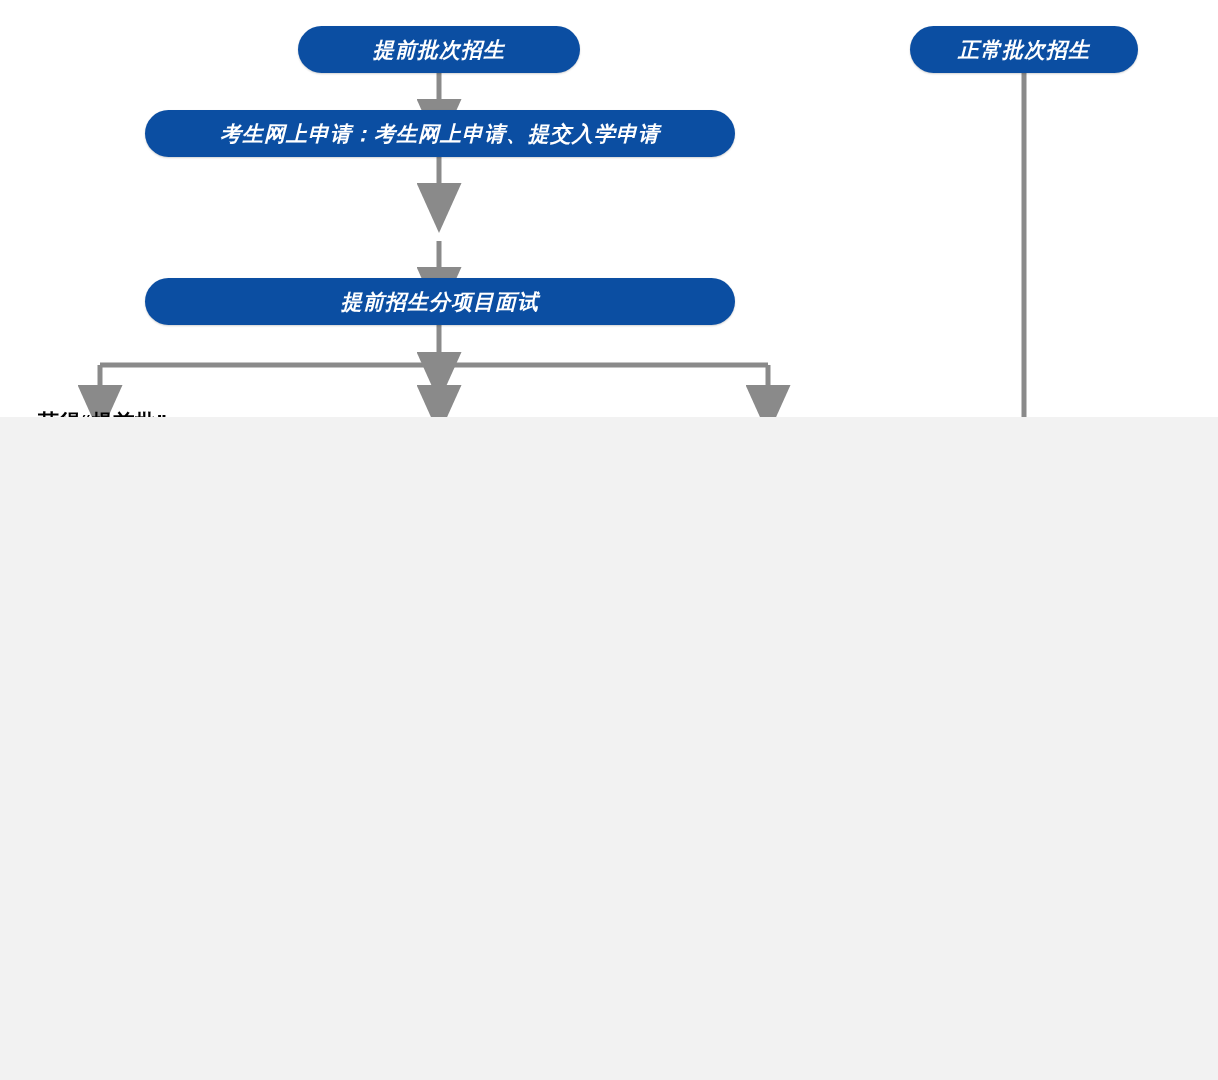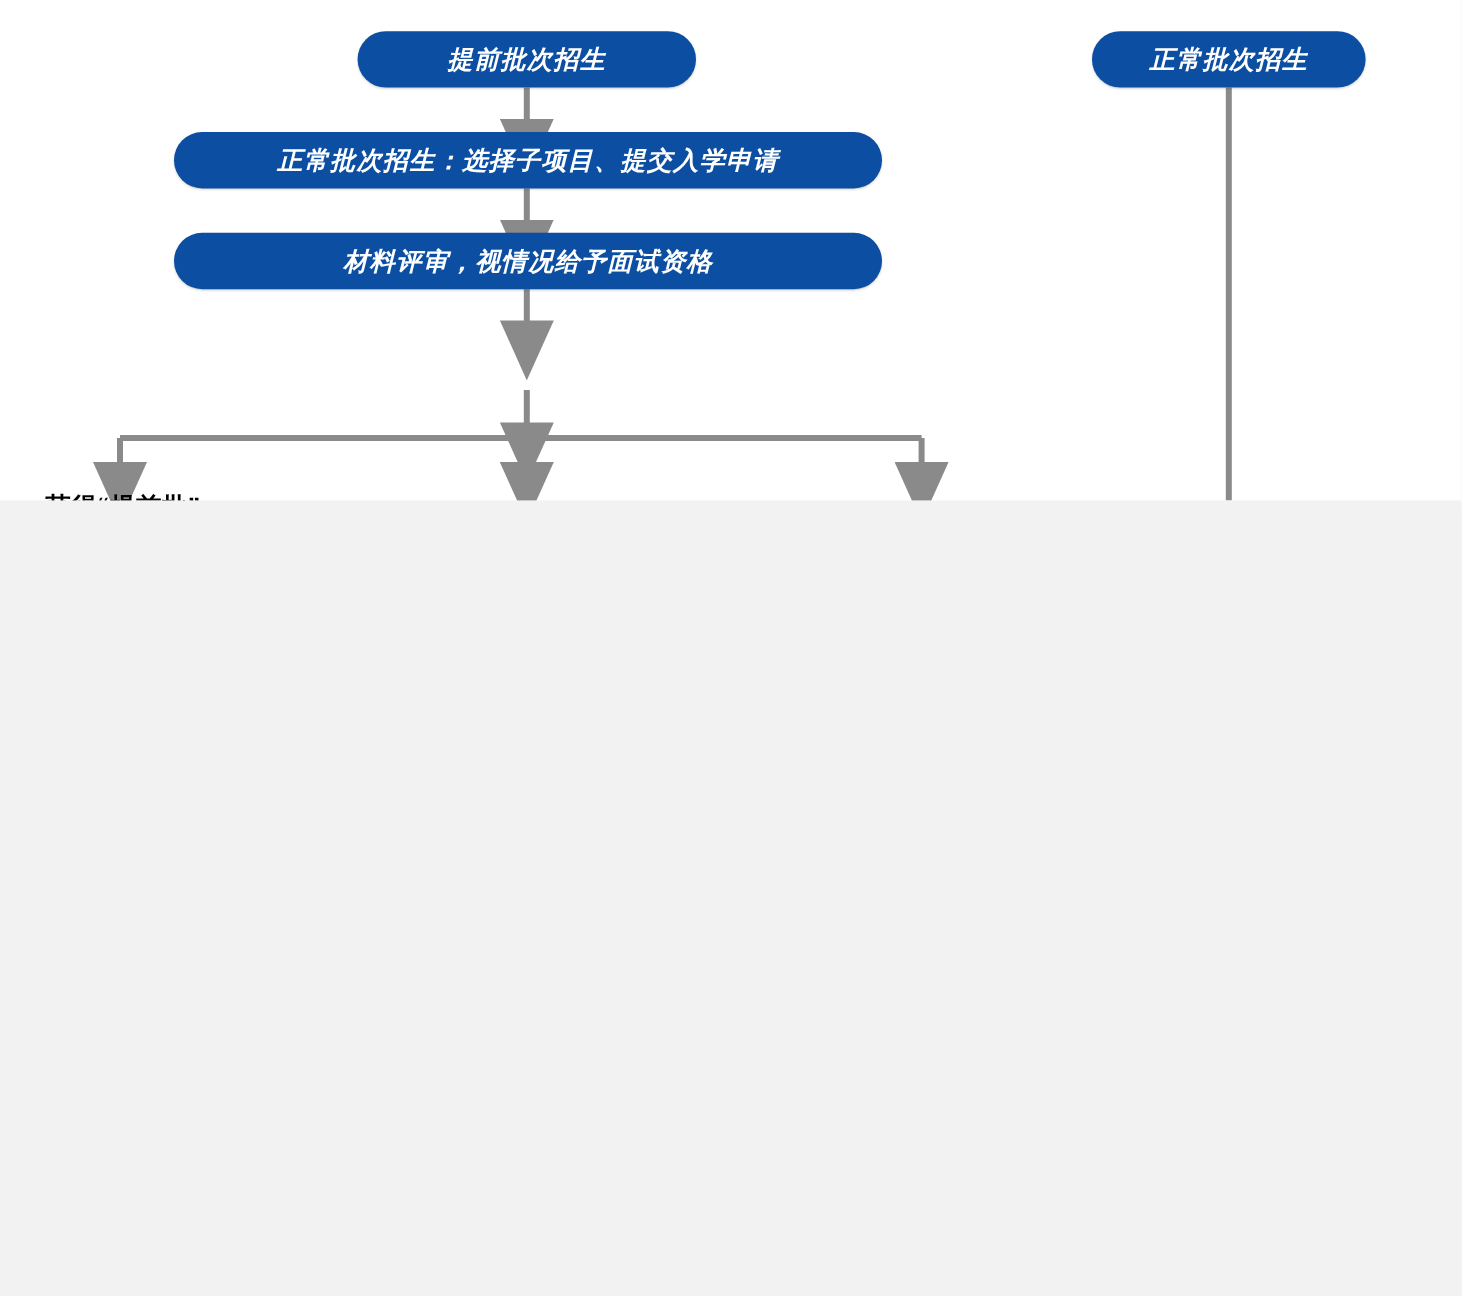--- a/index.html
+++ b/index.html
@@ -151,24 +151,24 @@
 
       <line x1="1024" y1="73" x2="1024" y2="417" stroke="#8a8a8a" stroke-width="5"></line>
     </svg>
 
     <div class="branch-label branch-label-1">获得“提前批”</div>
     <div class="branch-label branch-label-2"></div>
     <div class="branch-label branch-label-3"></div>
 
     <div class="node node-top-left">提前批次招生</div>
 
-    <div class="node node-step-1">正常批次招生：选择子项目、提交入学申请</div>
+    <div class="node node-step-1">考生网上申请：考生网上申请、提交入学申请</div>
 
-    <div class="node node-step-2">材料评审，视情况给予面试资格</div>
 
+    <div class="node node-step-3">提前招生分项目面试</div>
 
     <div class="node node-top-right">正常批次招生</div>
 
   </div>
 
   <div class="bottom-overlay"></div>
 
 </div>
 
 </body></html>

